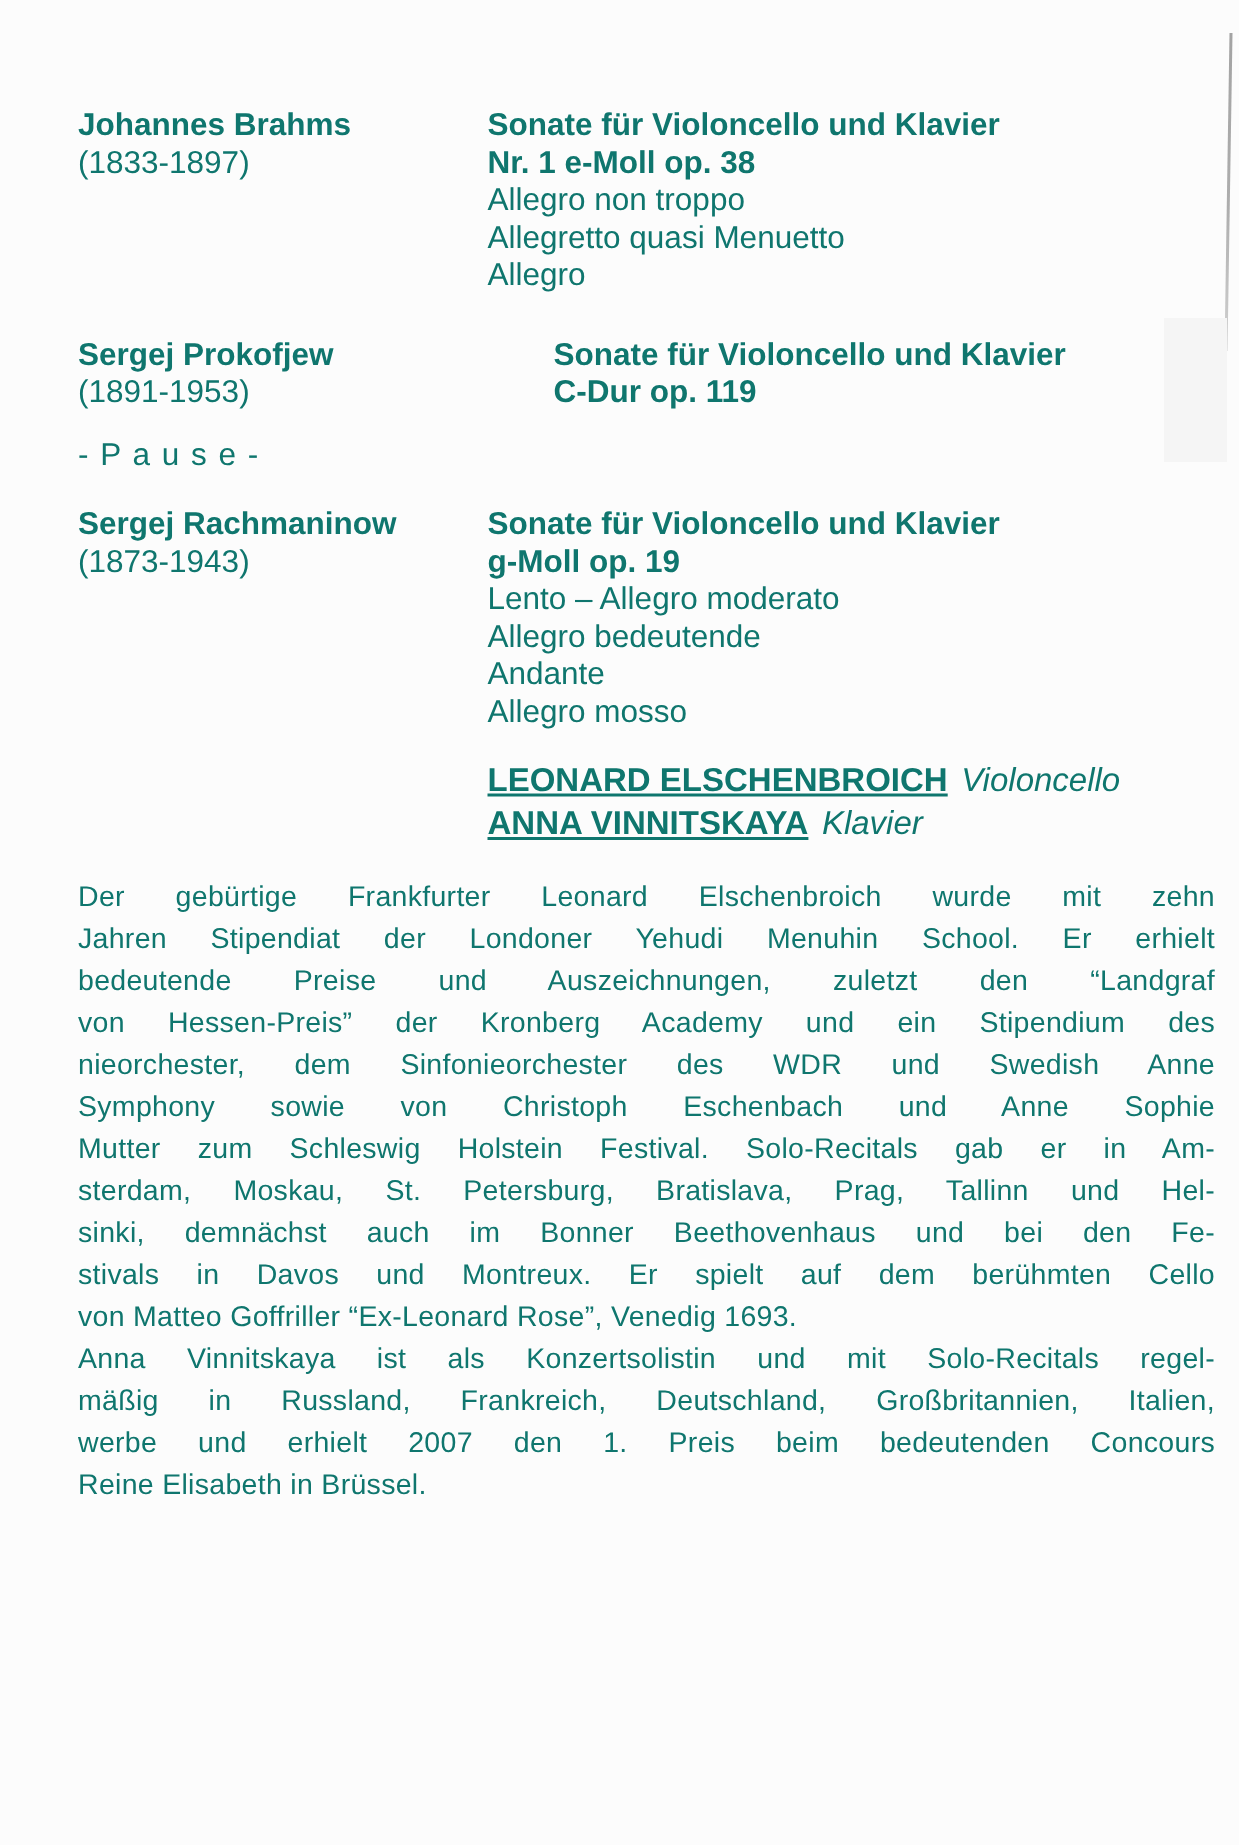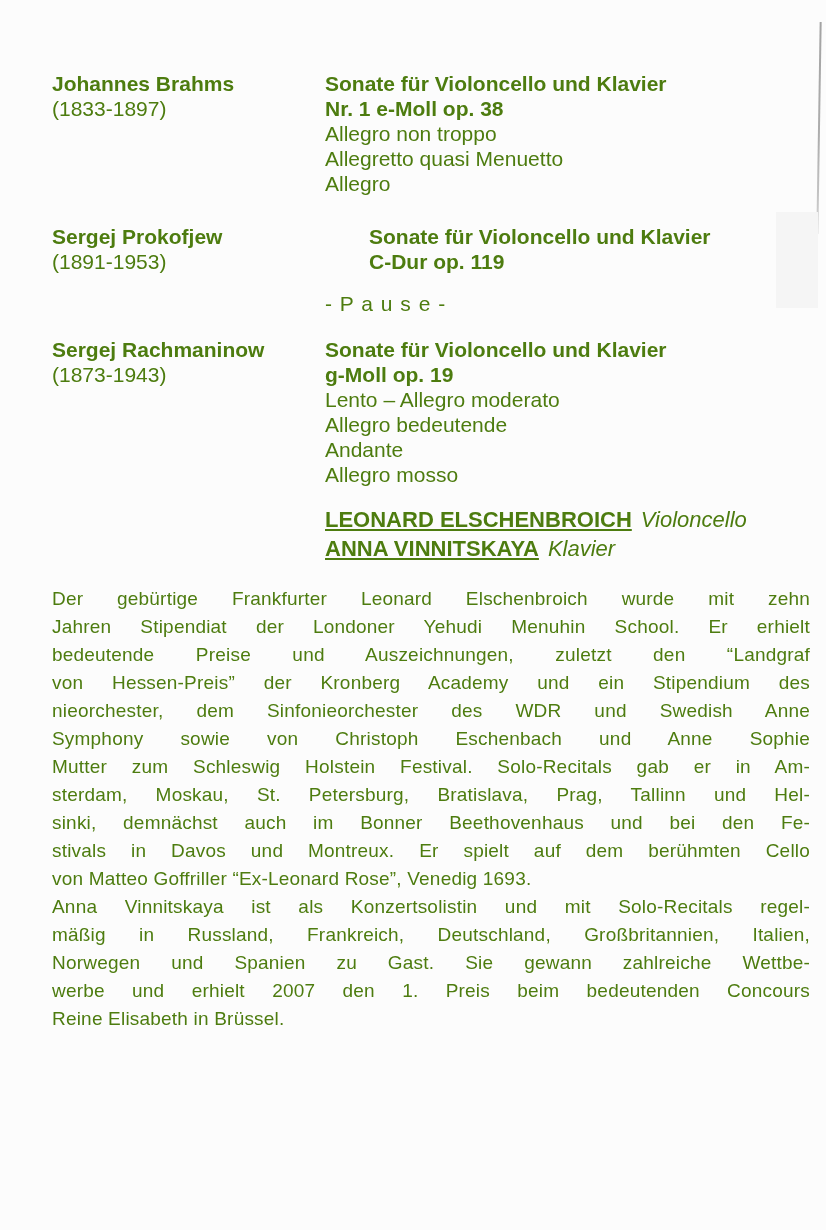--- a/index.html
+++ b/index.html
@@ -5,21 +5,21 @@
   html, body {
     margin: 0;
     padding: 0;
     background: #fcfcfc;
   }
   .page {
     position: relative;
     width: 826px;
     height: 1230px;
     background: #fcfcfc;
-    color: #4d7c0f;
+    color: #0f766e;
     font-family: "Liberation Sans", "DejaVu Sans", sans-serif;
     box-sizing: border-box;
     padding: 71px 16px 0 52px;
     overflow: hidden;
   }
 
   
   .scan-line {
     position: absolute;
     top: 22px;
@@ -50,21 +50,20 @@
   .entry-prokofjew   { margin-top: 28px; gap: 44px; }
   .entry-rachmaninow { margin-top: 21px; }
 
   .composer { font-weight: bold; }
   .dates    { font-weight: normal; }
   .title-line { font-weight: bold; }
   .movement { font-weight: normal; }
 
   .pause {
     margin-top: 17px;
-    margin-left: 273px;
     font-size: 21px;
     line-height: 25px;
     letter-spacing: 1px;
   }
 
   .performers {
     margin-top: 18px;
     margin-left: 273px;
     font-size: 22px;
     line-height: 29px;
@@ -180,19 +179,18 @@
         <div class="bio-line">Mutter zum Schleswig Holstein Festival. Solo-Recitals gab er in Am-</div>
         <div class="bio-line">sterdam, Moskau, St. Petersburg, Bratislava, Prag, Tallinn und Hel-</div>
         <div class="bio-line">sinki, demnächst auch im Bonner Beethovenhaus und bei den Fe-</div>
         <div class="bio-line">stivals in Davos und Montreux. Er spielt auf dem berühmten Cello</div>
         <div class="bio-line">von Matteo Goffriller “Ex-Leonard Rose”, Venedig 1693.</div>
       </div>
     <div class="bio-paragraph">
 
     <div class="bio-line">Anna Vinnitskaya ist als Konzertsolistin und mit Solo-Recitals regel-</div>
         <div class="bio-line">mäßig in Russland, Frankreich, Deutschland, Großbritannien, Italien,</div>
-        <div class="bio-line">Norwegen und Spanien zu Gast. Sie gewann zahlreiche Wettbe-</div>
         <div class="bio-line">werbe und erhielt 2007 den 1. Preis beim bedeutenden Concours</div>
         <div class="bio-line">Reine Elisabeth in Brüssel.</div>
       </div>
   </section>
 
 </div>
 
 </body></html>

